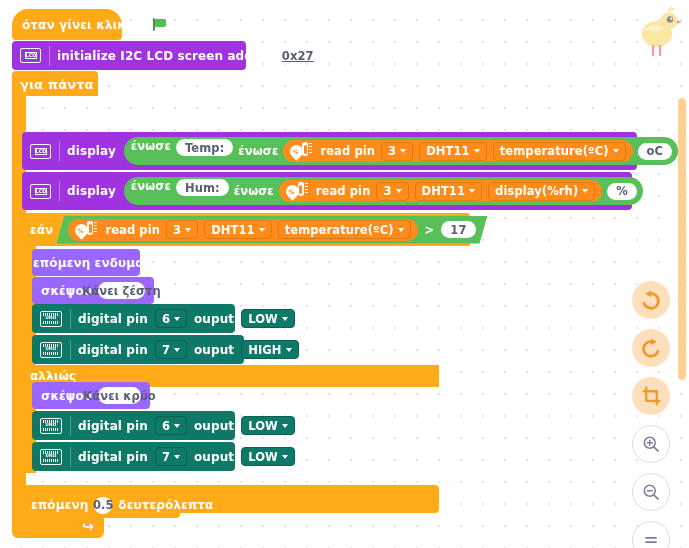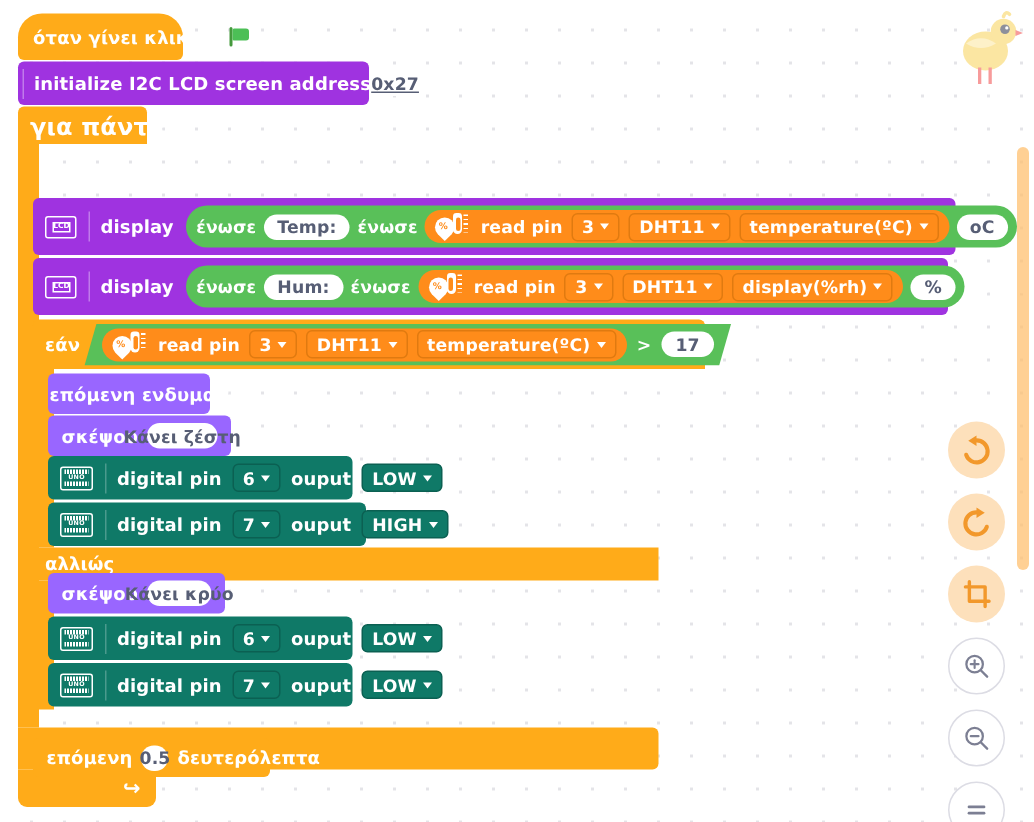--- a/index.html
+++ b/index.html
@@ -98,21 +98,20 @@
     width: 0; height: 0;
     border-left: 3.5px solid transparent;
     border-right: 3.5px solid transparent;
     border-top: 4px solid #ffffff;
     display: inline-block;
   }
 
   
   .join {
     display: inline-flex;
-    align-items: center;
     background: #59c059;
     border-radius: 14px;
     padding: 2px 6px 2px 7px;
     height: 25px;
     box-sizing: border-box;
     gap: 5px;
     font-size: 11.5px;
     font-weight: bold;
     color: #ffffff;
   }
@@ -331,31 +330,31 @@
     <path d="M33 7 q1.5 -4 4 -1.5" stroke="#fbe6a2" stroke-width="2.4" fill="none" stroke-linecap="round"></path>
     <rect x="16" y="41" width="2.2" height="11" fill="#f79b9b"></rect>
     <rect x="23" y="41" width="2.2" height="11" fill="#f79b9b"></rect>
   </svg>
 
   <div class="blk c-event hat" style="left:12px; top:9px; width:110px; height:31px; padding:0 10px; gap:7px;">
     <span>όταν γίνει κλικ σε</span>
     <span class="flag"></span>
   </div>
 
-  <div class="blk c-lcd r4" style="left:12px; top:41px; width:234px; height:29px; padding:0 8px;justify-content:center;">
+  <div class="blk c-lcd r4" style="left:12px; top:41px; width:234px; height:29px; padding:0 8px;">
     <span class="lcd-icon">
         <i>LCD</i>
       </span>
     <span class="lcd-sep"></span>
     <span>initialize I2C LCD screen address</span>
     <span class="oval-white" style="margin-left:7px;text-decoration:underline;">0x27</span>
   </div>
 
   <div class="c-wrap c-ctrl" style="left:12px; top:71px; width:86px; height:25px; border-radius:4px 4px 0 0;"></div>
-  <div class="blk" style="left:20px; top:77px; width:80px; height:14px; color:#ffffff; font-size:16px;">
+  <div class="blk" style="left:20px; top:77px; width:80px; height:14px; color:#ffffff; font-size:13px;">
     <span>για πάντα</span>
   </div>
 
   <div class="c-wrap c-ctrl" style="left:12px; top:96px; width:14px; height:389px;"></div>
 
   <div class="c-wrap c-ctrl" style="left:12px; top:485px; width:427px; height:28px; border-radius:0 4px 4px 0;"></div>
 
   <div class="c-wrap c-ctrl" style="left:12px; top:513px; width:92px; height:25px; border-radius:0 0 6px 6px; display:flex; align-items:center; justify-content:flex-end; padding-right:10px; box-sizing:border-box;">
     <span class="loop-arrow">↩</span>
   </div>

